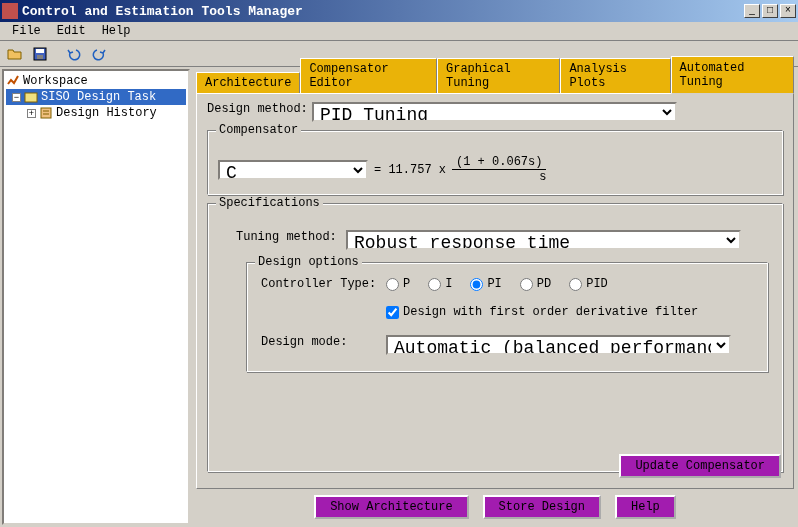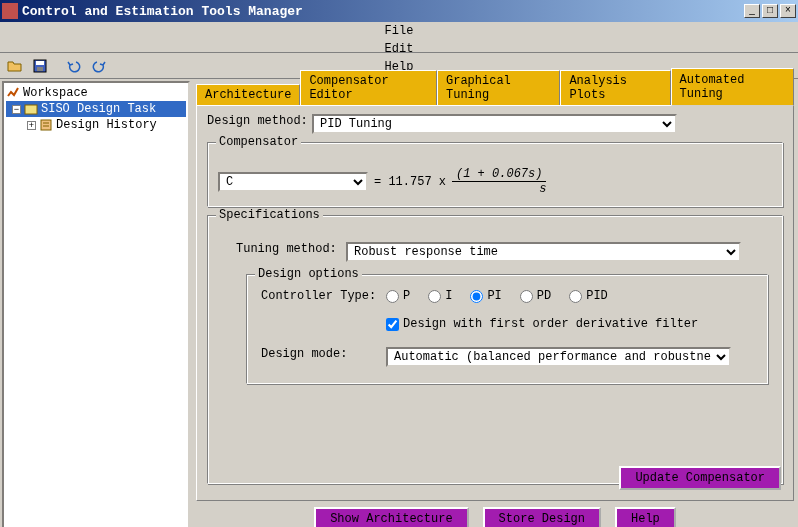--- a/index.html
+++ b/index.html
@@ -7,21 +7,21 @@
 .mono { font-family: "Courier New", monospace; font-size: 12px; }
 
 
 .titlebar { background: linear-gradient(to right, #0a246a, #a6caf0); height: 22px; display: flex; align-items: center; padding: 0 2px; }
 .titlebar-icon { width: 16px; height: 16px; background: #c0504d; margin-right: 4px; }
 .titlebar-text { color: white; font-weight: bold; flex: 1; font-family: "Courier New", monospace; font-size: 13px; }
 .titlebar-btns { display: flex; gap: 2px; }
 .titlebar-btn { width: 16px; height: 14px; background: #d4d0c8; border: 1px solid; border-color: #fff #404040 #404040 #fff; font-size: 10px; text-align: center; line-height: 10px; cursor: pointer; }
 
 
-.menubar { background: #d4d0c8; height: 31px; display: flex; align-items: center; padding: 0 4px; border-bottom: 1px solid #808080; flex-direction: column; }
+.menubar { background: #d4d0c8; height: 19px; display: flex; align-items: center; padding: 0 4px; border-bottom: 1px solid #808080; }
 .menu-item { padding: 2px 8px; cursor: pointer; font-family: "Courier New", monospace; }
 
 
 .toolbar { background: #d4d0c8; height: 26px; display: flex; align-items: center; padding: 2px 4px; gap: 3px; border-bottom: 1px solid #808080; }
 .tool-btn { width: 22px; height: 22px; border: 1px solid transparent; display: flex; align-items: center; justify-content: center; cursor: pointer; }
 .tool-sep { width: 6px; }
 
 
 .main { display: flex; height: calc(527px - 22px - 19px - 26px); }
 
@@ -38,28 +38,28 @@
 
 
 .tabs { display: flex; align-items: flex-end; height: 22px; }
 .tab { padding: 3px 8px 3px 8px; border: 1px solid; border-color: #fff #808080 transparent #fff; background: #eab308; cursor: pointer; font-family: "Courier New", monospace; font-size: 12px; position: relative; top: 1px; }
 .tab.active { border-bottom: 1px solid #d4d0c8; padding-top: 4px; padding-bottom: 4px; z-index: 2; }
 .tab-body { border: 1px solid; border-color: #fff #808080 #808080 #fff; background: #d4d0c8; flex: 1; padding: 8px 10px; display: flex; flex-direction: column; position: relative; }
 
 
 .row { display: flex; align-items: flex-start; margin-bottom: 8px; }
 .label { font-family: "Courier New", monospace; font-size: 12px; }
-select, input[type=text] { font-family: "Courier New", monospace; font-size: 12px; background: white; border: 2px inset #d4d0c8; height: 20px; padding: 0 2px; }
+select, input[type=text] { font-family: "Courier New", monospace; font-size: 18px; background: white; border: 2px inset #d4d0c8; height: 20px; padding: 0 2px; }
 
 
 .fieldset { border: 1px solid #808080; border-right-color: #fff; border-bottom-color: #fff; box-shadow: inset 1px 1px 0 #fff, 1px 1px 0 #808080; padding: 20px 10px 10px 10px; margin-bottom: 8px; position: relative; }
 .fieldset-legend { position: absolute; top: -8px; left: 8px; background: #d4d0c8; padding: 0 3px; font-family: "Courier New", monospace; }
 
 
-.formula { display: inline-block; text-align: right; vertical-align: middle; font-style: italic; }
+.formula { display: inline-block; text-align: right; vertical-align: middle; }
 .frac-top { border-bottom: 1px solid black; padding: 0 4px; }
 
 
 .radio-row { display: flex; align-items: center; gap: 18px; }
 .radio-opt { display: flex; align-items: center; gap: 4px; cursor: pointer; }
 
 
 .btn { background: #a21caf; border: 2px outset #fff; padding: 3px 14px; cursor: pointer; font-family: "Courier New", monospace; font-size: 12px; }
 
 .bottom-right { position: absolute; right: 12px; bottom: 10px; }

